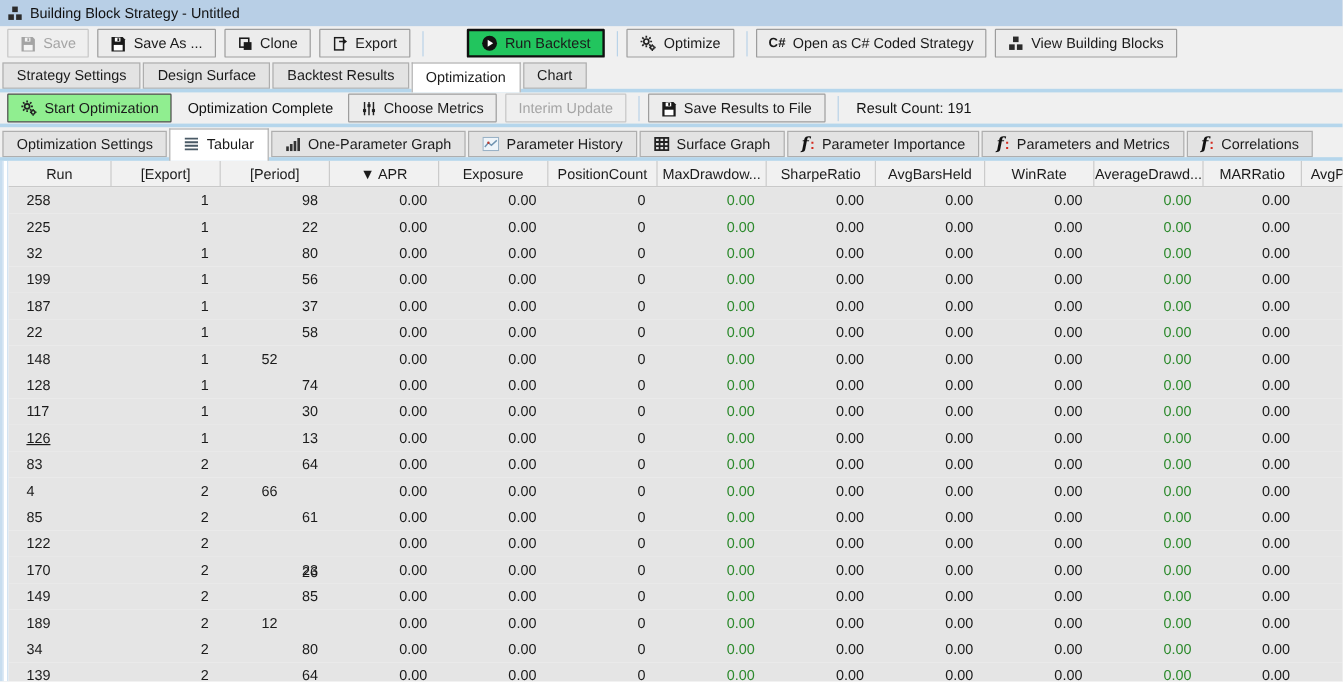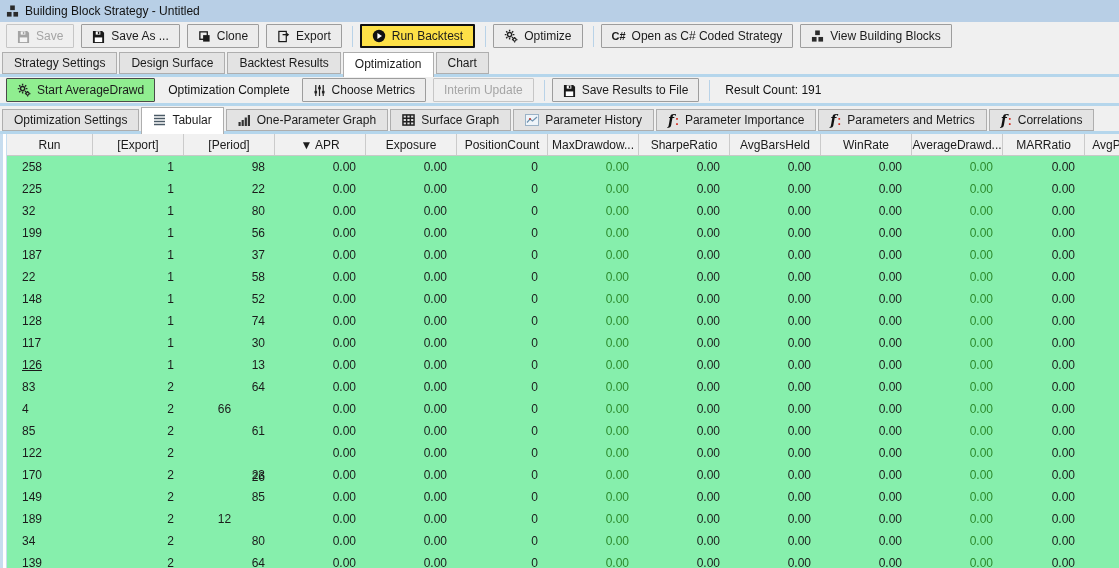--- a/index.html
+++ b/index.html
@@ -12,21 +12,21 @@
   .titlebar .title { font-size:12px; color:#111; }
 
   .toolbar { position:absolute; top:22px; left:0; width:1119px; height:28px; background:#f0f0f0;
              display:flex; align-items:center; padding-left:6px; }
   .btn { display:inline-flex; align-items:center; gap:6px; height:24px; padding:0 10px;
          background:#ececec; border:1px solid #9d9d9d; border-radius:1px; font-size:12px;
          color:#1b1b1b; cursor:default; white-space:nowrap; margin-right:7px; }
   .btn.disabled { color:#a5a5a5; border-color:#c6c6c6; background:#efefef; }
   .btn.disabled svg { opacity:.35; }
   .btn.green { background:#90ee90; border:1px solid #4a4a4a; }
-  .btn.primary { background:#fde047; border:2px solid #101010; }
+  .btn.primary { background:#22c55e; border:2px solid #101010;margin-left:29px; }
   .vsep { width:1px; height:21px; background:#b9d3e8; margin:0 7px 0 3px; flex:0 0 1px; }
 
   .tabstrip { position:absolute; left:0; width:1119px; display:flex; align-items:flex-end; padding-left:2px; }
   .maintabs { top:50px; height:24px; }
   .subtabs  { top:106px; height:25px; }
   .tab { display:inline-flex; align-items:center; gap:6px; height:22px; padding:0 11px;
          background:#e3e3e3; border:1px solid #aeaeae; border-left-width:1px; margin-right:2px;
          white-space:nowrap; position:relative; }
   .tab.active { background:#ffffff; border-bottom:none; height:25px; margin-bottom:-3px; z-index:3; padding-bottom:3px; }
   .subtabs .tab.active { height:27px; }
@@ -39,21 +39,21 @@
   .statustext { margin:0 12px 0 6px; font-size:12px; color:#111; }
   .counttext { margin-left:8px; font-size:12px; color:#111; }
 
   .tablewrap { position:absolute; top:134px; left:0; width:1119px; height:434px; background:#fafafa; display:flex; }
   .leftstrip { flex:0 0 7px; background:#ffffff; border-left:2px solid #c7ddef; border-right:1px solid #c7ddef;
                box-shadow:inset -3px 0 0 #ffffff, inset -4px 0 0 #c7ddef; }
   .gridarea { flex:1; overflow:hidden; }
   .grid-header { display:flex; height:22px; background:#f1f1f1; border-bottom:1px solid #c9c9c9; }
   .grid-header .hcell { display:flex; align-items:center; justify-content:center; font-size:12px;
                         border-right:1px solid #cbcbcb; overflow:hidden; white-space:nowrap; flex:0 0 auto; }
-  .grid-row { display:flex; height:22px; align-items:center; background:#86efac; }
+  .grid-row { display:flex; height:22px; align-items:center; background:#e5e5e5; }
   .grid-row .cell { flex:0 0 auto; font-size:12px; overflow:hidden; white-space:nowrap; }
   .cell.r { text-align:right; padding-right:10px; }
   .cell.l { text-align:left; padding-left:15px; }
   .cell.green { color:#2d8a2d; }
 
   .fx-icon { display:inline-flex; align-items:baseline; line-height:1; }
   .fx-icon .f { font-family:"DejaVu Serif", serif; font-style:italic; font-weight:bold; font-size:14px; color:#111; }
   .fx-icon .dots { color:#d42a1e; font-weight:bold; font-size:12px; margin-left:1px; }
   .csharp { font-weight:bold; font-size:11px; color:#1a1a1a; }
   .icon { display:inline-flex; align-items:center; }
@@ -175,21 +175,21 @@
             <g stroke="#222" stroke-width="1.4" fill="none">
               <circle cx="5.6" cy="5.6" r="2.1"></circle>
               <path d="M5.6 0.8v1.6M5.6 8.8v1.6M0.8 5.6h1.6M8.8 5.6h1.6M2.2 2.2l1.2 1.2M8 8l1.2 1.2M9.2 2.2 8 3.4M3.4 8 2.2 9.2"></path>
             </g>
             <g stroke="#222" stroke-width="1.2" fill="none">
               <circle cx="10.6" cy="10.6" r="1.5"></circle>
               <path d="M10.6 7.9v1.1M10.6 12.3v1.1M7.9 10.6h1.1M12.3 10.6h1.1"></path>
             </g>
           </svg>
         </span>
-      <span>Start AverageDrawd</span>
+      <span>Start Optimization</span>
     </div>
     <span class="statustext">Optimization Complete</span>
     <div class="btn">
       <span class="icon">
           <svg width="13" height="13" viewBox="0 0 14 14">
             <g stroke="#222" stroke-width="1.3">
               <path d="M3 1v12M7 1v12M11 1v12"></path>
             </g>
             <g fill="#222">
               <rect x="1.6" y="7.4" width="2.8" height="2.7"></rect>
@@ -240,38 +240,38 @@
             <rect x="0.5" y="8" width="2.2" height="4"></rect>
             <rect x="3.6" y="6" width="2.2" height="6"></rect>
             <rect x="6.7" y="3.5" width="2.2" height="8.5"></rect>
             <rect x="9.8" y="1" width="2.2" height="11"></rect>
           </svg>
         </span>
         <span>One-Parameter Graph</span>
       </div>
       <div class="tab">
         <span class="icon">
+          <svg width="14" height="12" viewBox="0 0 14 12">
+            <rect x="0.5" y="0.5" width="13" height="11" fill="#eef4f9" stroke="#9ab2c6"></rect>
+            <path d="M2 8.5 5 5l2.5 2L12 3" fill="none" stroke="#6f93b0" stroke-width="1.2"></path>
+            <circle cx="5" cy="5" r="1" fill="#c0392b"></circle>
+          </svg>
+        </span>
+        <span>Parameter History</span>
+      </div>
+      <div class="tab">
+        <span class="icon">
           <svg width="13" height="12" viewBox="0 0 14 13">
             <g stroke="#222" stroke-width="1.6" fill="none">
               <rect x="1" y="1" width="12" height="11"></rect>
               <path d="M1 4.7h12M1 8.4h12M5 1v11M9 1v11"></path>
             </g>
           </svg>
         </span>
         <span>Surface Graph</span>
-      </div>
-      <div class="tab">
-        <span class="icon">
-          <svg width="14" height="12" viewBox="0 0 14 12">
-            <rect x="0.5" y="0.5" width="13" height="11" fill="#eef4f9" stroke="#9ab2c6"></rect>
-            <path d="M2 8.5 5 5l2.5 2L12 3" fill="none" stroke="#6f93b0" stroke-width="1.2"></path>
-            <circle cx="5" cy="5" r="1" fill="#c0392b"></circle>
-          </svg>
-        </span>
-        <span>Parameter History</span>
       </div>
       <div class="tab">
         <span class="icon">
           <span class="fx-icon">
             <span class="f">f</span>
             <span class="dots">:</span>
           </span>
         </span>
         <span>Parameter Importance</span>
       </div>
@@ -401,21 +401,21 @@
             <div class="cell r" style="width: 91px;">0.00</div>
             <div class="cell r" style="width: 91px;">0.00</div>
             <div class="cell r" style="width: 91px;">0.00</div>
             <div class="cell r green" style="width: 91px;">0.00</div>
             <div class="cell r" style="width: 82px;">0.00</div>
             <div class="cell r" style="width: 44px;"></div>
           </div>
           <div class="grid-row">
             <div class="cell l" style="width: 86px;">148</div>
             <div class="cell r" style="width: 91px;">1</div>
-            <div class="cell r" style="width: 91px;">52</div>
+            <div class="cell r" style="width: 91px; text-align: center;">52</div>
             <div class="cell r" style="width: 91px;">0.00</div>
             <div class="cell r" style="width: 91px;">0.00</div>
             <div class="cell r" style="width: 91px;">0</div>
             <div class="cell r green" style="width: 91px;">0.00</div>
             <div class="cell r" style="width: 91px;">0.00</div>
             <div class="cell r" style="width: 91px;">0.00</div>
             <div class="cell r" style="width: 91px;">0.00</div>
             <div class="cell r green" style="width: 91px;">0.00</div>
             <div class="cell r" style="width: 82px;">0.00</div>
             <div class="cell r" style="width: 44px;"></div>

